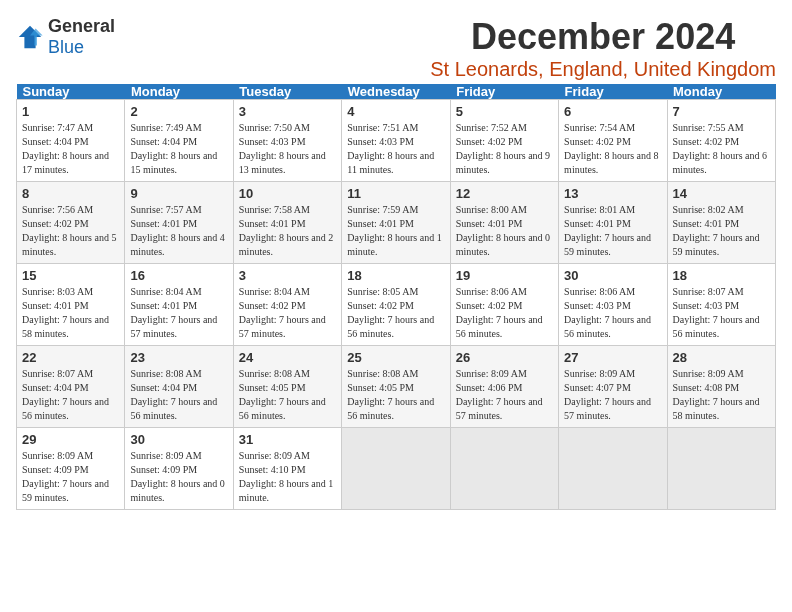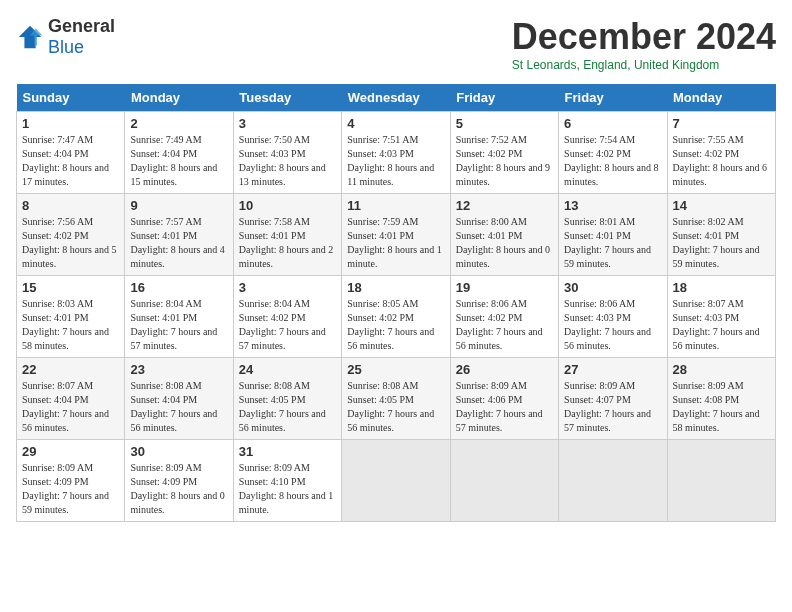--- a/index.html
+++ b/index.html
@@ -7,21 +7,21 @@
       font-family: Arial, sans-serif;
       background: #fff;
       width: 792px;
       min-height: 612px;
       padding: 16px;
     }
     .header {
       display: flex;
       justify-content: space-between;
       align-items: flex-start;
-      margin-bottom: 12px;
+      margin-bottom: 3px;
     }
     .logo {
       display: flex;
       align-items: center;
       gap: 4px;
     }
     .logo-text-general {
       font-size: 18px;
       font-weight: bold;
       color: #333;
@@ -29,41 +29,41 @@
     .logo-text-blue {
       font-size: 18px;
       font-weight: normal;
       color: #1a6bb5;
     }
     .logo-icon {
       width: 28px;
       height: 28px;
     }
     .title-section {
-      text-align: left;
+      text-align: center;
     }
     .month-title {
       font-size: 36px;
       font-weight: bold;
       color: #333;
     }
     .location-title {
-      font-size: 12px;
-      color: #15803d;
+      font-size: 20px;
+      color: #c2410c;
     }
     table {
       width: 100%;
       border-collapse: collapse;
       table-layout: fixed;
     }
     thead tr th {
       background-color: #2878c0;
       color: #fff;
       text-align: left;
-      padding: 6px 6px;
+      padding: 0 6px;
       font-size: 13px;
       font-weight: bold;
     }
     tbody tr td {
       border: 1px solid #ccc;
       vertical-align: top;
       padding: 4px 5px;
       font-size: 10.5px;
       color: #333;
       height: 80px;

